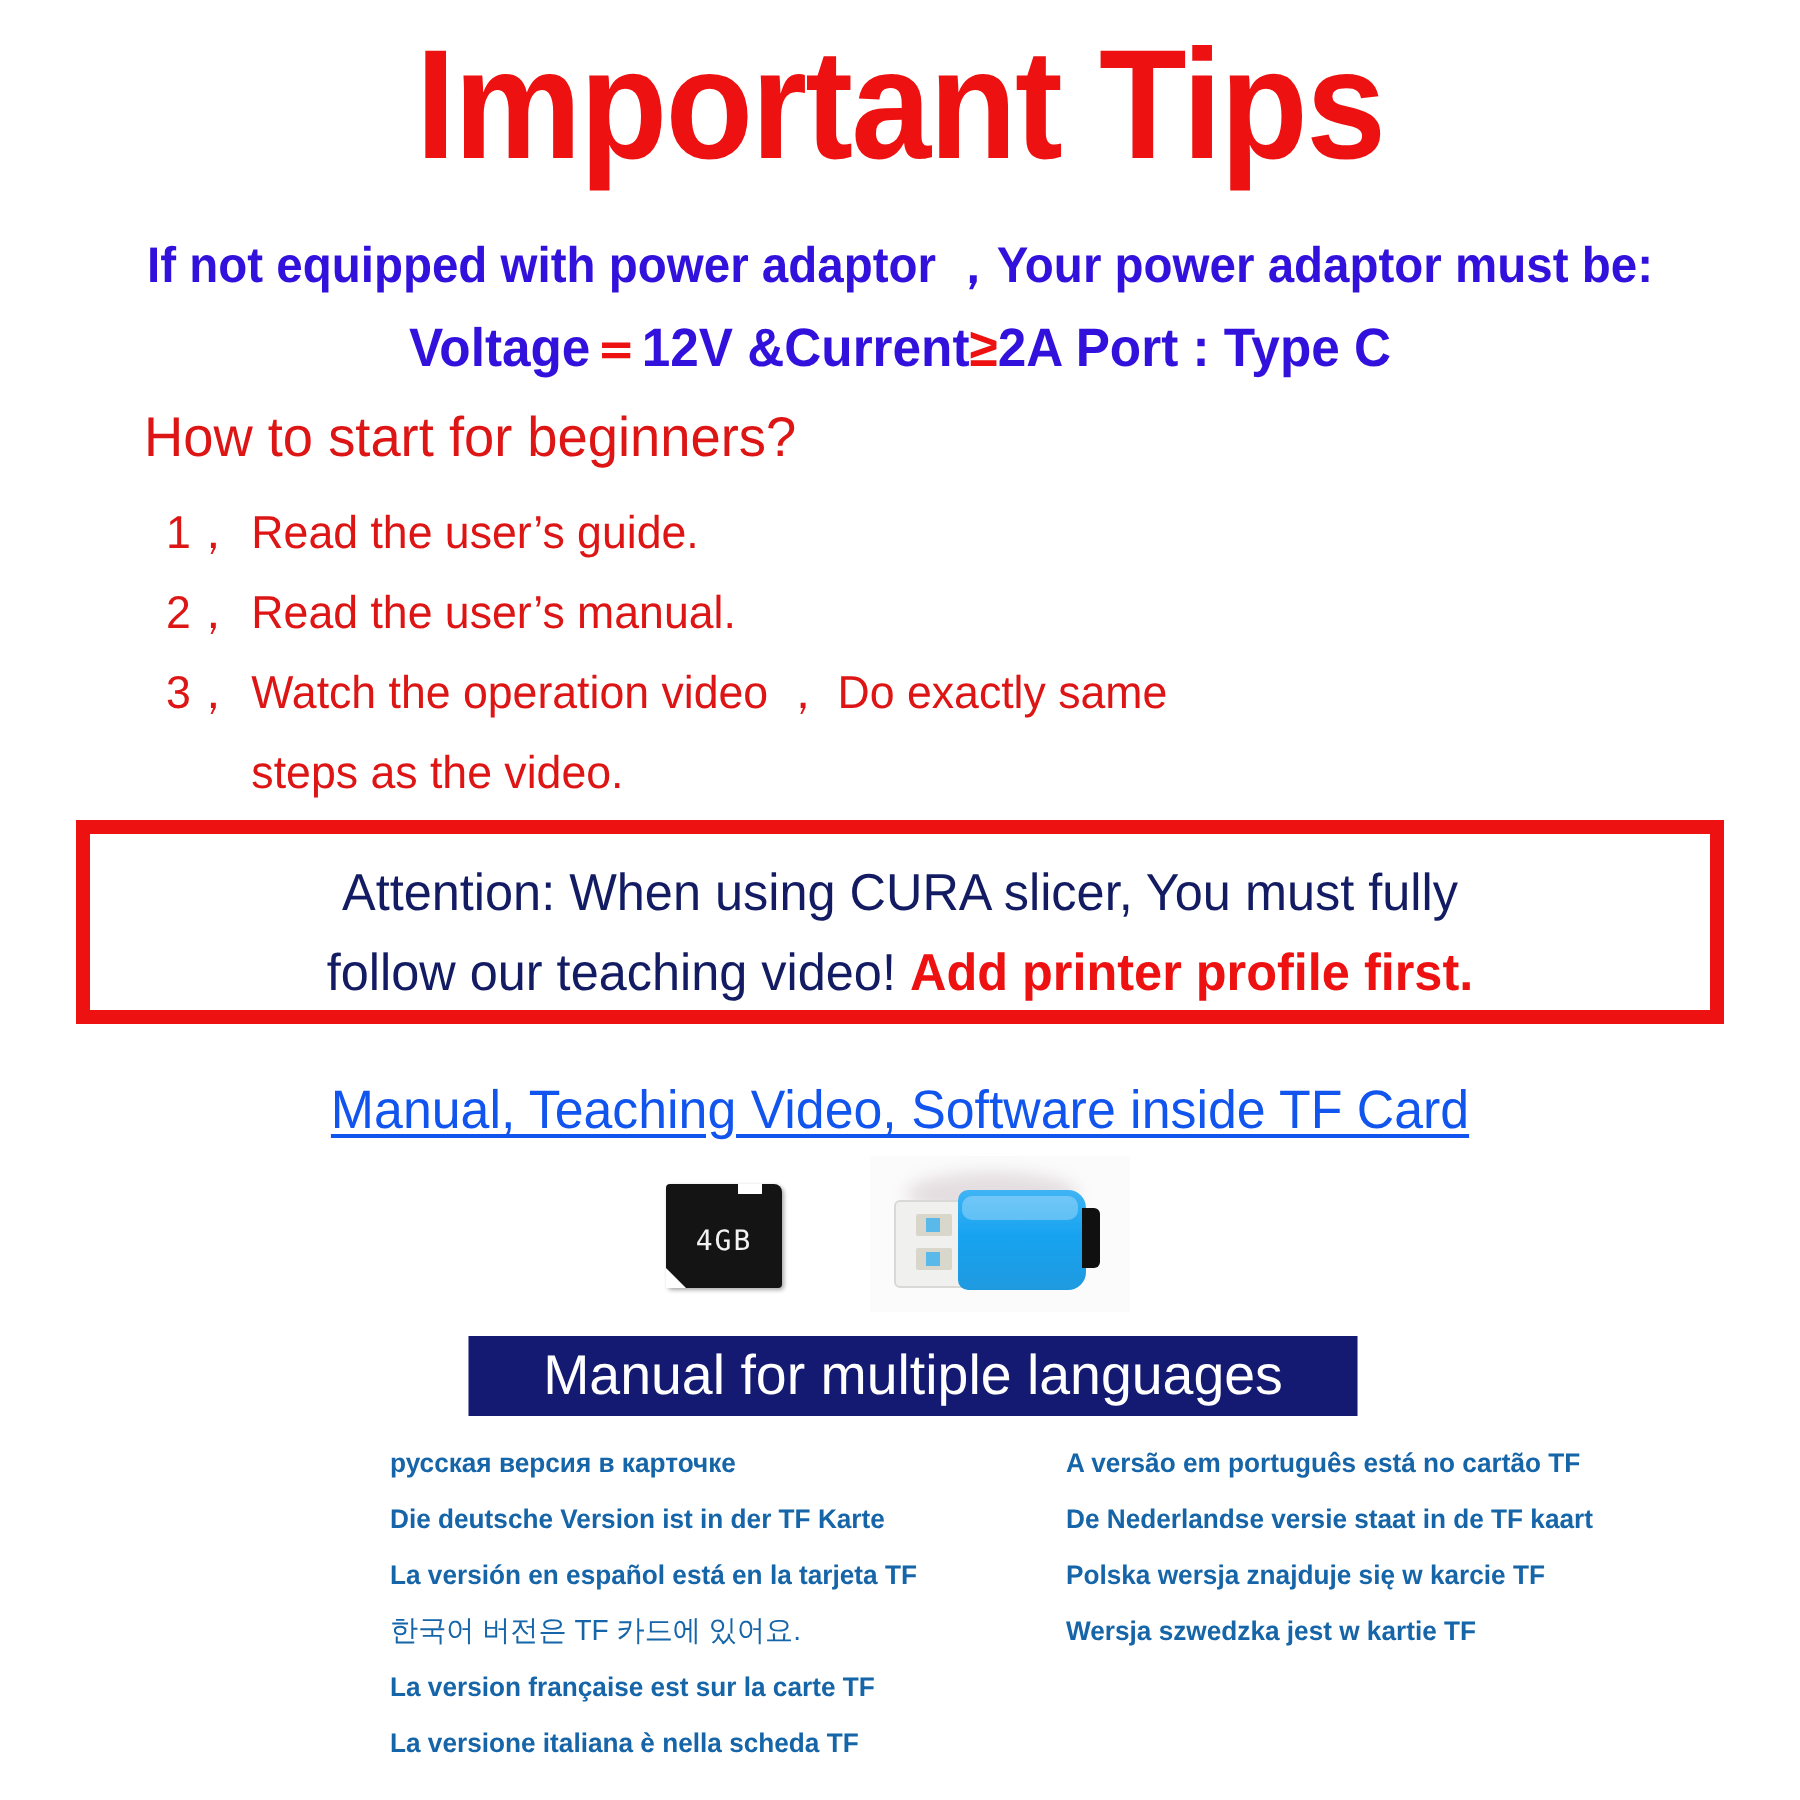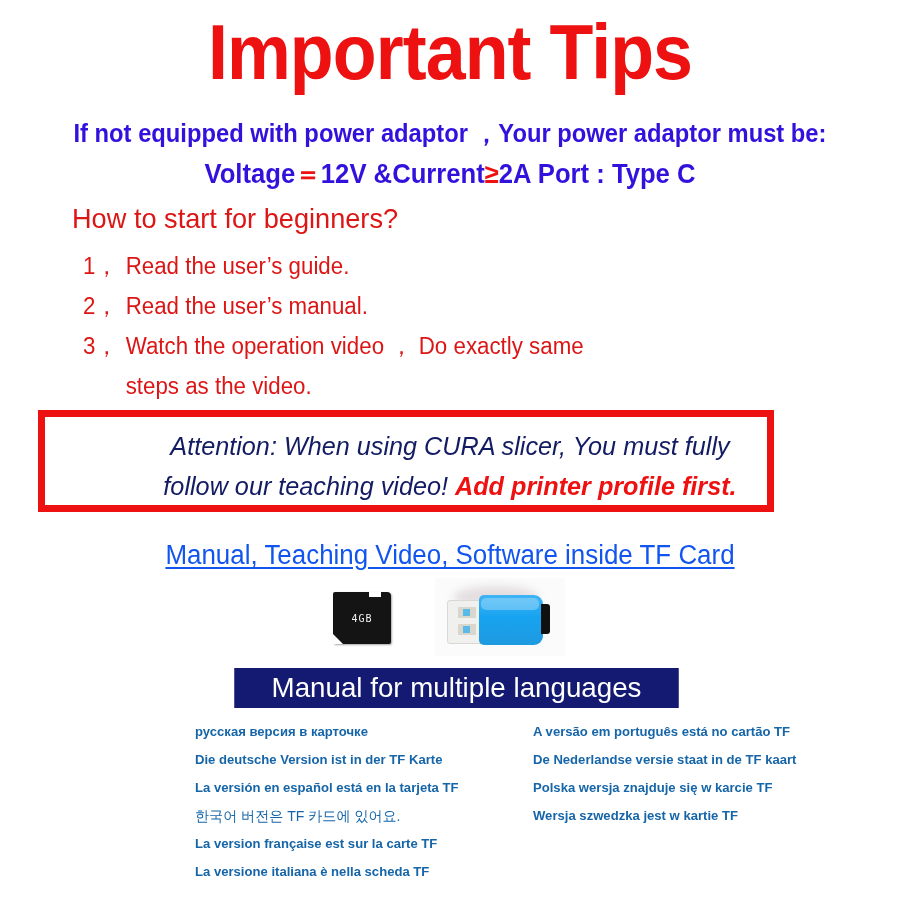--- a/index.html
+++ b/index.html
@@ -96,26 +96,25 @@
   .step-cont {
     margin-left: 44px;
     white-space: nowrap;
   }
 
   
   .attn-box {
     position: absolute;
     left: 38px;
     top: 410px;
-    width: 736px;
+    width: 824px;
     height: 102px;
     border: 7px solid #ee1111;
     box-sizing: border-box;
     background: #ffffff;
-    font-style: italic;
   }
   .attn-text {
     position: absolute;
     left: 0;
     top: 9px;
     width: 810px;
     text-align: center;
     font-size: 26px;
     line-height: 40px;
     color: #131c63;
@@ -185,21 +184,21 @@
     background: #ffffff;
     clip-path: polygon(0 100%, 100% 100%, 0 0);
   }
   .tf-label {
     position: absolute;
     left: 0;
     top: 21px;
     width: 58px;
     text-align: center;
     color: #f2f2f2;
-    font-size: 10px;
+    font-size: 14px;
     letter-spacing: 1px;
     font-family: "DejaVu Sans Mono", monospace;
   }
   .photo-reader {
     position: absolute;
     left: 435px;
     top: 0;
     width: 130px;
     height: 78px;
     background: #fbfbfb;

